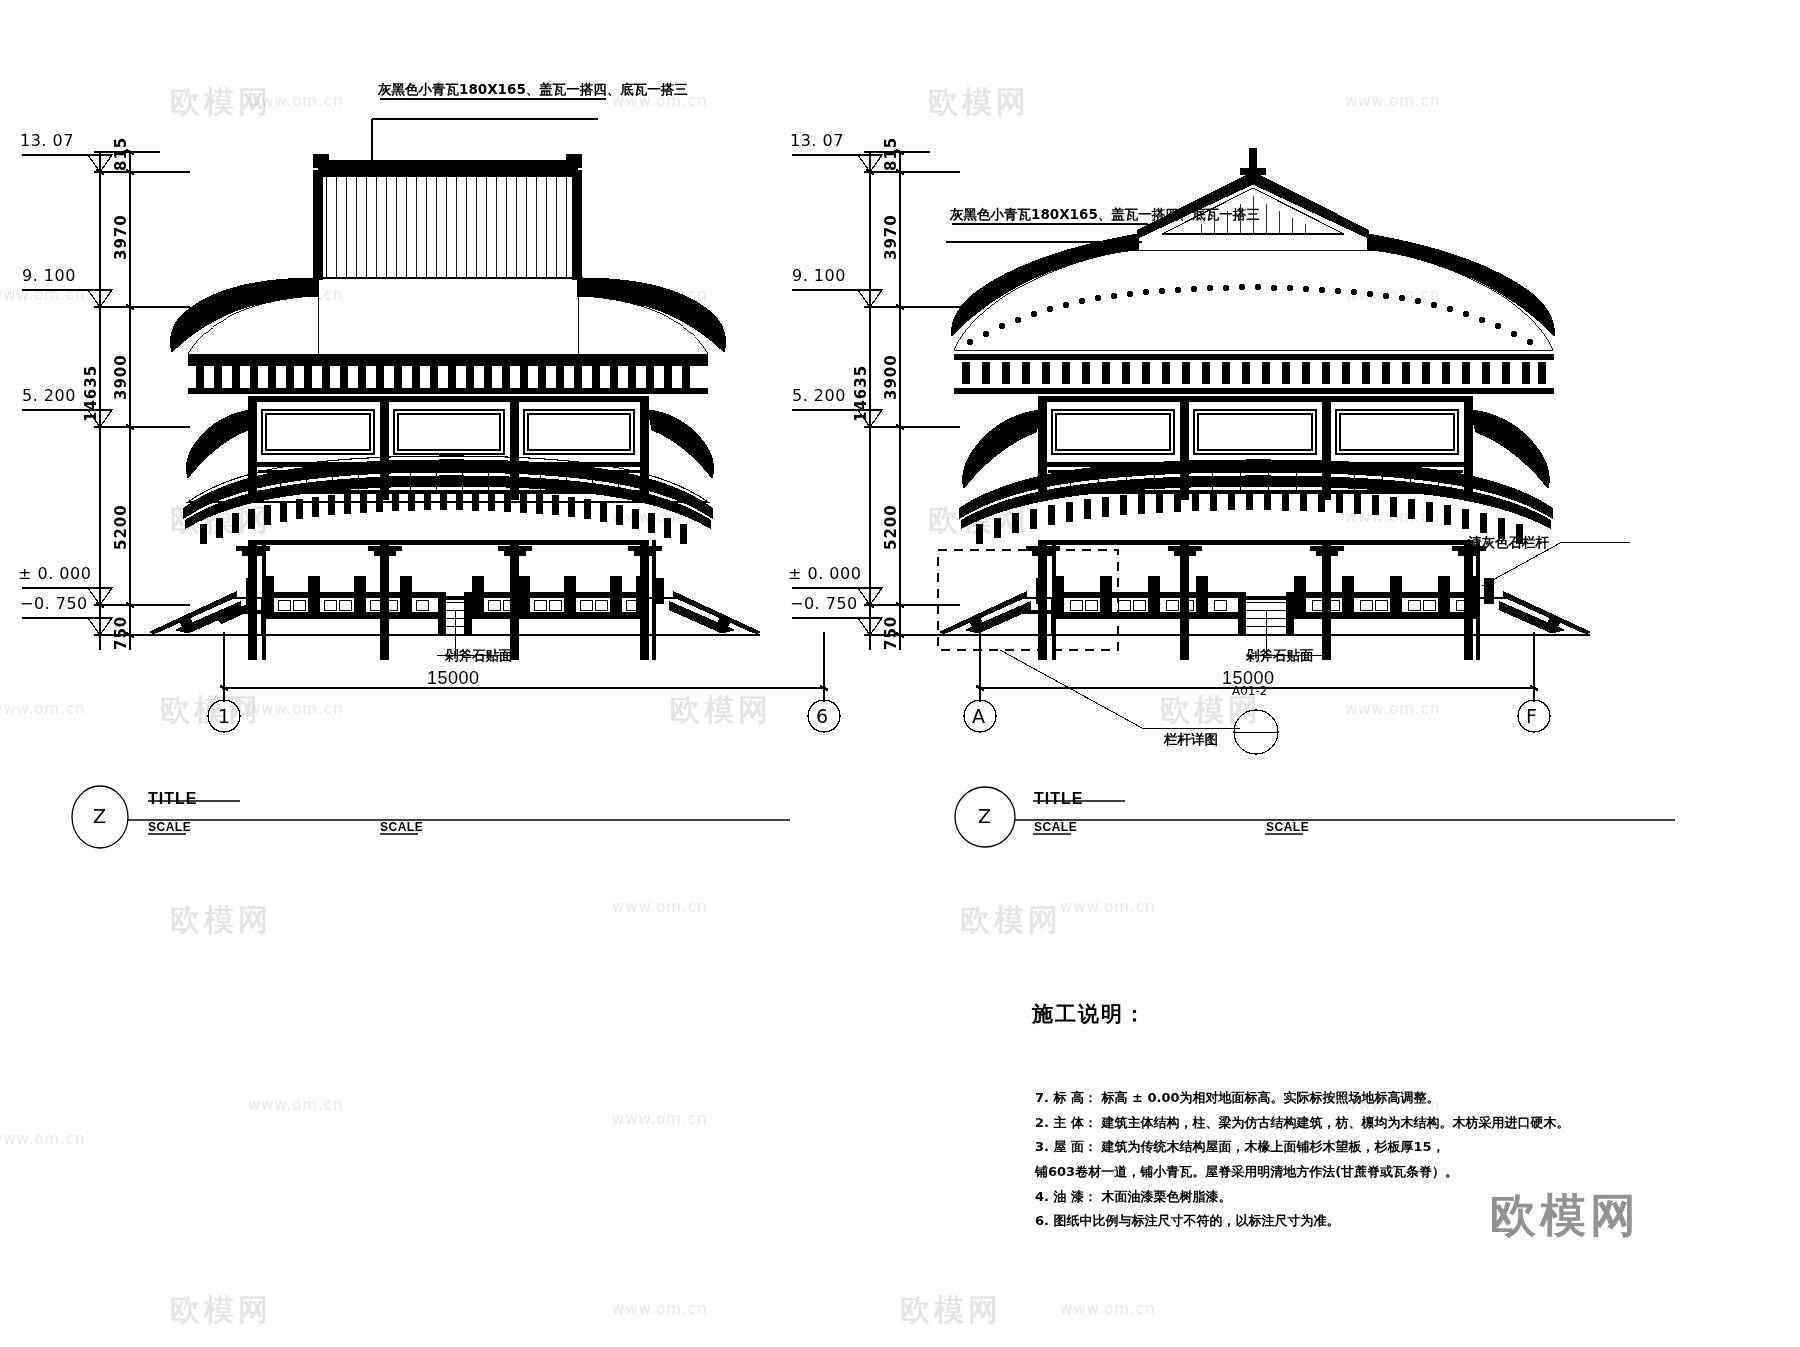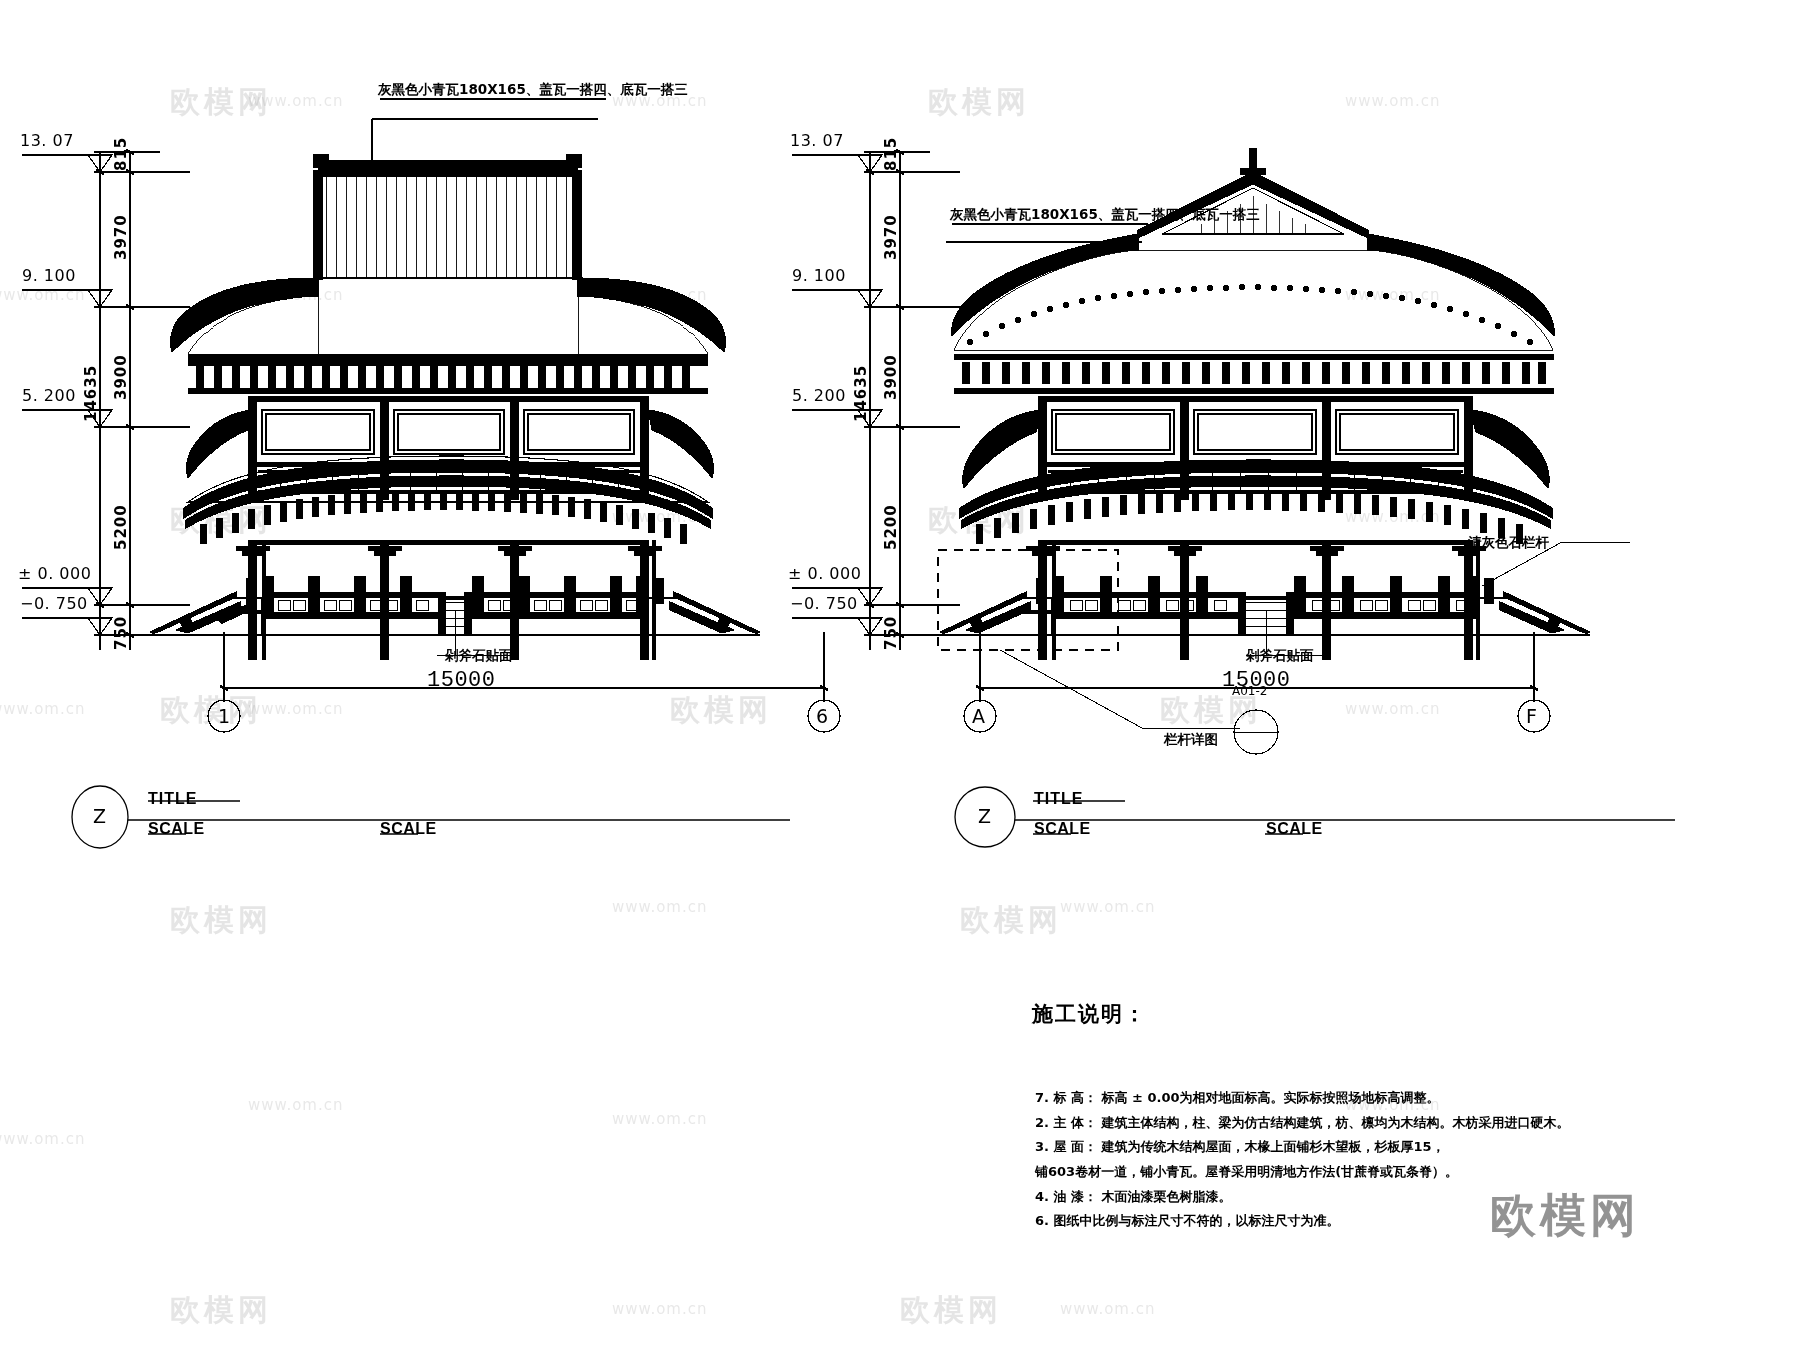--- a/index.html
+++ b/index.html
@@ -10,29 +10,29 @@
   svg{display:block;}
   .wm{position:absolute;color:rgba(150,150,150,.22);font-size:15px;letter-spacing:1px;
       font-family:"DejaVu Sans",sans-serif;pointer-events:none;white-space:nowrap;}
   .wmcn{position:absolute;color:rgba(170,170,170,.30);font-size:30px;font-weight:bold;
       letter-spacing:4px;font-family:"DejaVu Sans",sans-serif;pointer-events:none;white-space:nowrap;}
   .wmbig{position:absolute;color:rgba(120,120,120,.80);font-size:46px;font-weight:bold;
       letter-spacing:4px;font-family:"DejaVu Sans",sans-serif;pointer-events:none;white-space:nowrap;}
   .lvl{font-family:"DejaVu Sans",sans-serif;font-size:16px;letter-spacing:.5px;white-space:nowrap;}
   .dimv{font-family:"DejaVu Sans",sans-serif;font-size:15px;font-weight:bold;
         writing-mode:vertical-rl;transform:rotate(180deg);letter-spacing:1px;}
-  .dimh{font-family:Liberation Mono, monospace;font-size:22px;letter-spacing:.5px;}
+  .dimh{font-family:Liberation Sans, sans-serif;font-size:18px;letter-spacing:.5px;}
   .cn{font-family:"DejaVu Sans","Liberation Sans",sans-serif;font-size:13.5px;
       font-weight:bold;white-space:nowrap;line-height:1.35;}
   .cnnote{font-family:"DejaVu Sans","Liberation Sans",sans-serif;font-size:13px;
       font-weight:bold;white-space:nowrap;line-height:1.9;}
   .cnhead{font-family:"DejaVu Sans","Liberation Sans",sans-serif;font-size:21px;
       font-weight:bold;white-space:nowrap;letter-spacing:2px;}
   .title{font-family:"Liberation Sans",sans-serif;font-size:16px;font-weight:bold;letter-spacing:1px;}
-  .scale{font-family:"Liberation Sans",sans-serif;font-size:16px;font-weight:bold;letter-spacing:.5px;}
+  .scale{font-family:"Liberation Sans",sans-serif;font-size:12px;font-weight:bold;letter-spacing:.5px;}
   .gridlbl{font-family:"DejaVu Sans",sans-serif;font-size:19px;}
   .bub{font-family:"DejaVu Sans",sans-serif;font-size:12px;}
 </style>
 </head>
 <body>
 
 <div class="stage">
 
   <div>
     <div class="wm" style="left:248px;top:92px;">www.om.cn</div>

